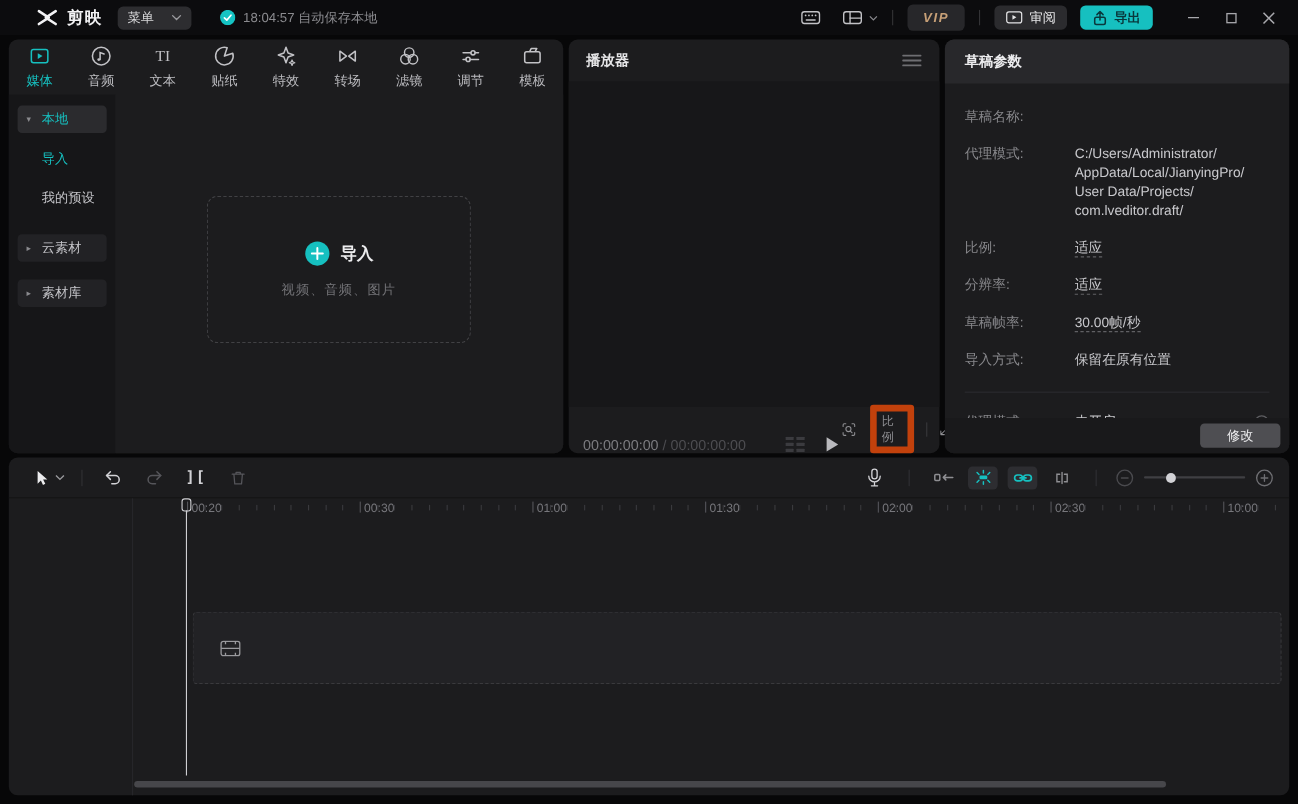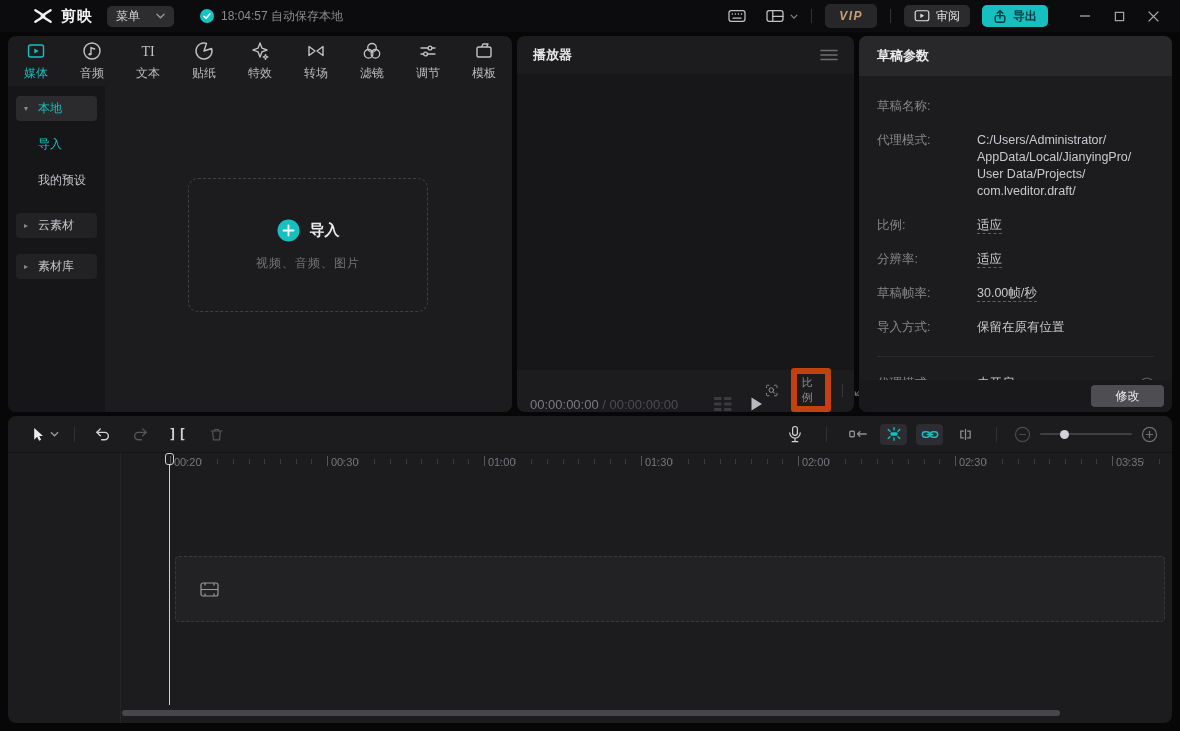--- a/index.html
+++ b/index.html
@@ -560,21 +560,21 @@
       <div class="tick minor" style="left: 850.7px;"></div>
       <div class="tick minor" style="left: 866.4px;"></div>
       <div class="tick minor" style="left: 882.1px;"></div>
       <div class="tick minor" style="left: 897.8px;"></div>
       <div class="tick minor" style="left: 913.5px;"></div>
       <div class="tick minor" style="left: 929.2px;"></div>
       <div class="tick minor" style="left: 944.9px;"></div>
       <div class="tick minor" style="left: 960.6px;"></div>
       <div class="tick minor" style="left: 976.3px;"></div>
       <div class="tick major" style="left: 992px;"></div>
-      <span class="tick-label" style="left: 996px;">03:35</span>
+      <span class="tick-label" style="left: 996px;">10:00</span>
       <div class="tick minor" style="left: 1007.7px;"></div>
       <div class="tick minor" style="left: 1023.4px;"></div>
       <div class="tick minor" style="left: 1039.1px;"></div>
     </div>
   <div class="playhead">
     <div class="ph-handle"></div>
     <div class="ph-line"></div>
   </div>
   <div class="drop-strip">
     <svg width="19" height="15" viewBox="0 0 19 15" fill="none" stroke="#9a9a9e" stroke-width="1.2">

